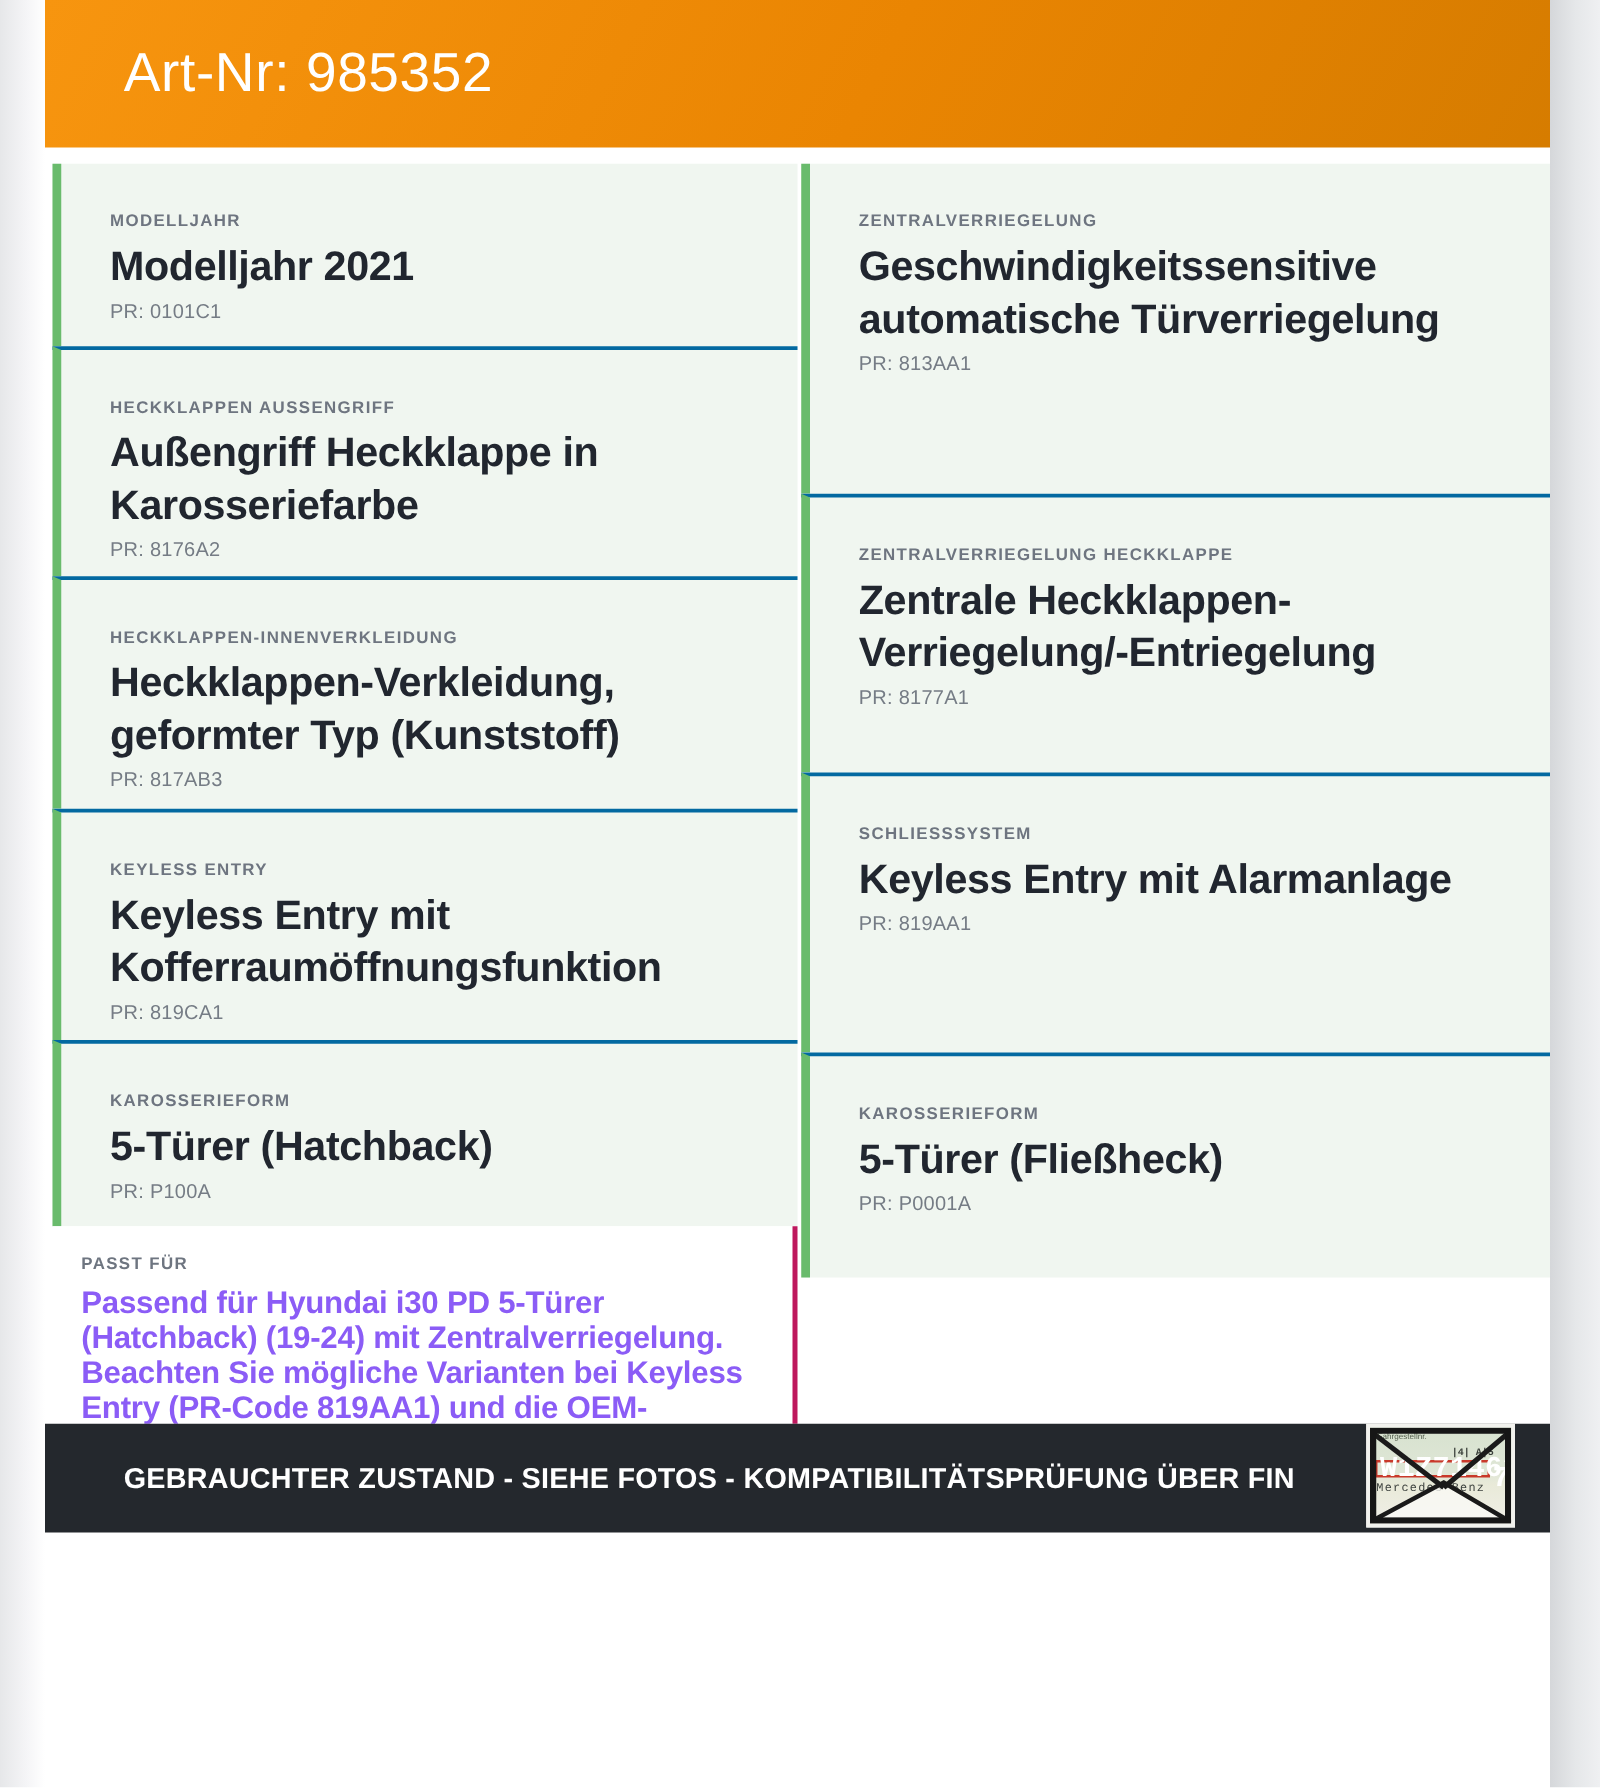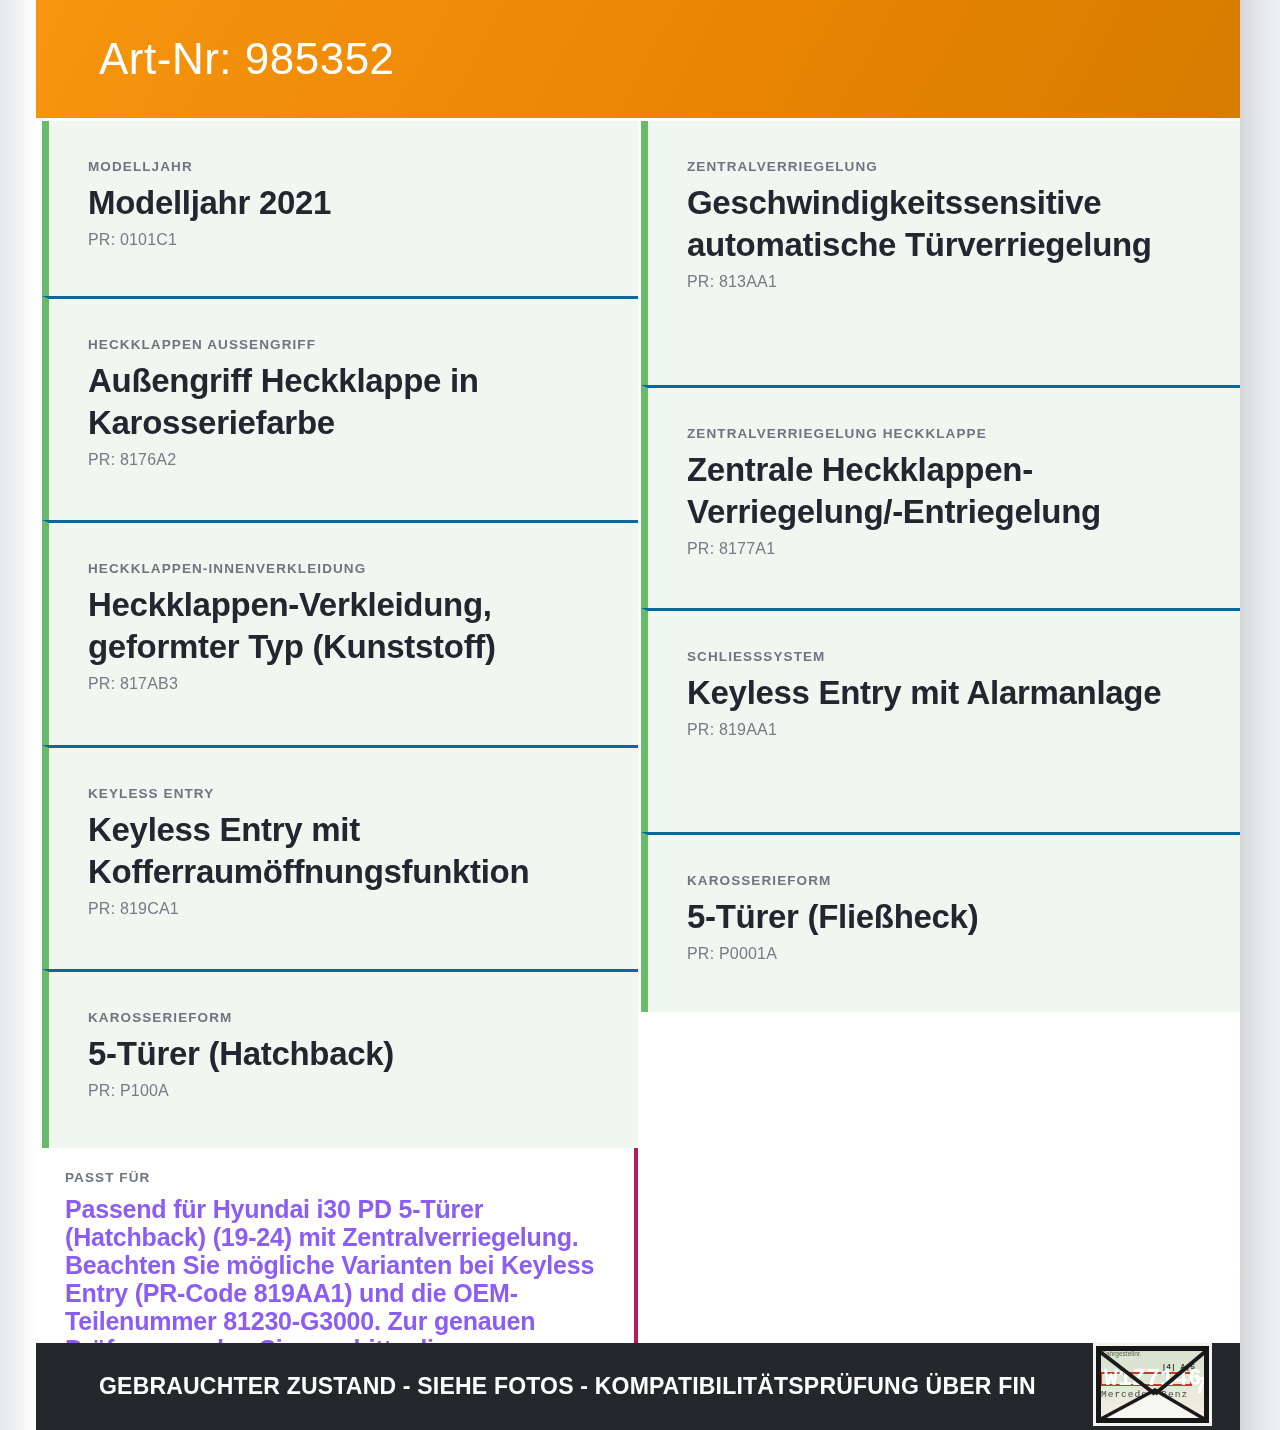--- a/index.html
+++ b/index.html
@@ -13,21 +13,21 @@
   .edge-right { left:1240px; width:40px; background:linear-gradient(90deg,#d5d7da 0%,#e5e7e9 50%,#eff0f2 100%); }
 
   .sheet { position:absolute; left:36px; top:0; width:1204px; height:1430px; background:#ffffff; }
 
   
   .hdr { height:118px; background:linear-gradient(118deg,#f7950f 0%,#ea8502 55%,#d67c00 100%);
          display:flex; align-items:center; padding-left:63px; }
   .hdr h1 { color:#ffffff; font-size:44px; font-weight:400; letter-spacing:0.5px; }
 
   
-  .content-row { display:flex; height:1222px; margin-top:3px; }
+  .content-row { display:flex; height:1008px; margin-top:13px; }
   .col { display:flex; flex-direction:column; }
   .col-left  { width:596px; margin-left:6px; }
   .col-right { width:599px; margin-left:3px; }
 
   .spec-card { background:#f0f6f0; border-left:7px solid #69bb6c; padding:38px 20px 0 39px; overflow:hidden; }
   .col-right .spec-card { padding-right:60px; }
   .spec-card + .spec-card { border-top:3px solid #0369a1; }
   .col-left  .spec-card:nth-child(1){ height:175px; }
   .col-left  .spec-card:nth-child(2){ height:224px; }
   .col-left  .spec-card:nth-child(3){ height:225px; }

